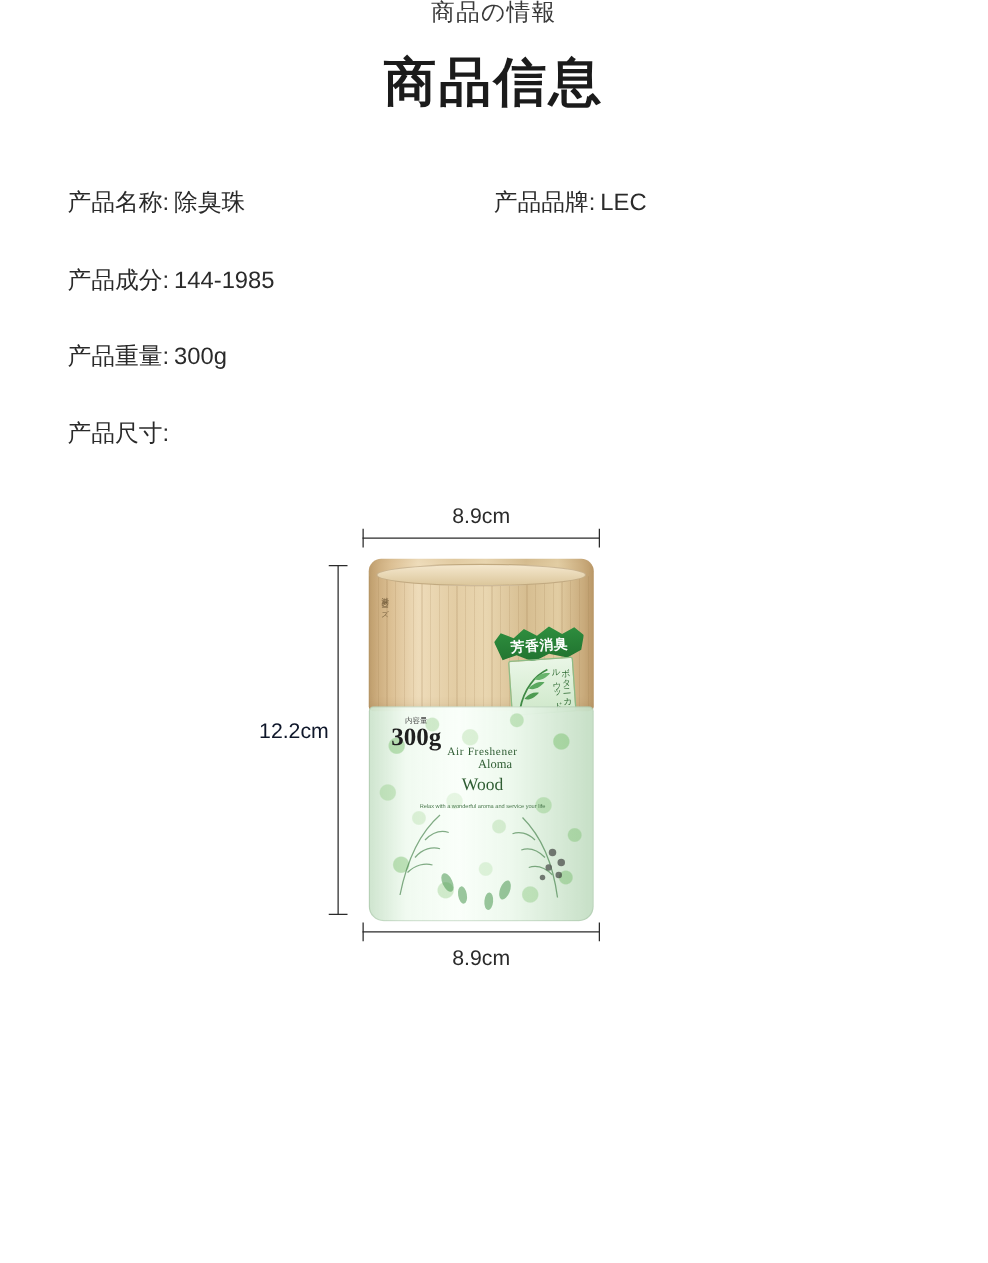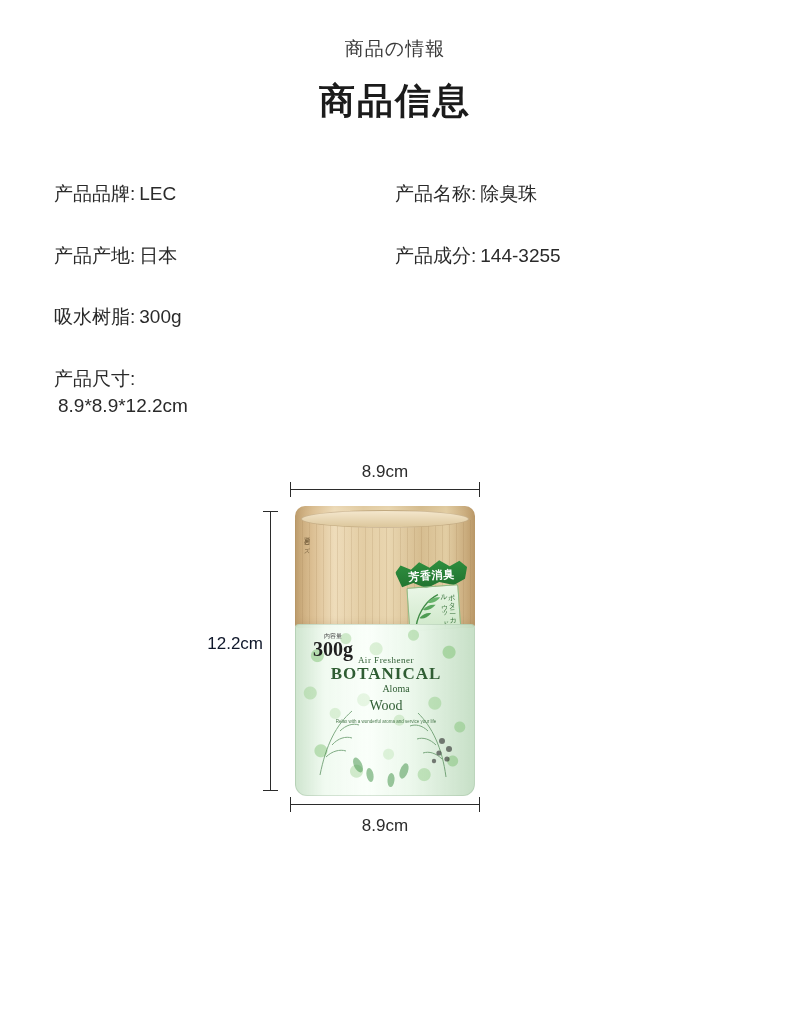--- a/index.html
+++ b/index.html
@@ -15,30 +15,29 @@
     position: relative;
     overflow: hidden;
   }
   .page {
     width: 790px;
     height: 1010px;
     position: relative;
   }
   .header {
     text-align: center;
-    padding-top: 38px;
   }
   .header .sub {
     font-size: 19px;
     color: #3a3a3a;
     letter-spacing: 1px;
     line-height: 1.2;
   }
   .header .main {
-    font-size: 36px;
+    font-size: 42px;
     font-weight: bold;
     color: #1b1b1b;
     margin-top: 18px;
     letter-spacing: 2px;
     line-height: 1.2;
   }
   .specs {
     margin-top: 58px;
     padding: 0 54px 0 54px;
   }
@@ -374,51 +373,46 @@
 
   <div class="header">
     <div class="sub">商品の情報</div>
     <div class="main">商品信息</div>
   </div>
 
   <div class="specs">
 
     <div class="spec-row">
       <div class="spec-cell">
+        <span class="lbl">产品名称:</span>
+        <span class="val">除臭珠</span>
+      </div>
+      <div class="spec-cell">
         <span class="lbl">产品品牌:</span>
         <span class="val">LEC</span>
       </div>
-      <div class="spec-cell">
-        <span class="lbl">产品名称:</span>
-        <span class="val">除臭珠</span>
-      </div>
     </div>
 
     <div class="spec-row">
       <div class="spec-cell">
-        <span class="lbl">产品产地:</span>
-        <span class="val">日本</span>
-      </div>
-      <div class="spec-cell">
         <span class="lbl">产品成分:</span>
-        <span class="val">144-3255</span>
+        <span class="val">144-1985</span>
       </div>
     </div>
 
     <div class="spec-row">
       <div class="spec-cell">
-        <span class="lbl">吸水树脂:</span>
+        <span class="lbl">产品重量:</span>
         <span class="val">300g</span>
       </div>
     </div>
 
     <div class="spec-row full">
       <div class="spec-cell">
         <span class="lbl">产品尺寸:</span>
-        <span class="val">8.9*8.9*12.2cm</span>
       </div>
     </div>
 
 
   </div>
 
   <div class="figure">
     <div class="fig-inner">
 
       <div class="dim-top"></div>
@@ -478,21 +472,20 @@
             </g>
           </svg>
 
           <div class="weight-badge">
             <div class="cap-txt">内容量</div>
             <div class="g">300g</div>
           </div>
 
           <div class="label-block">
             <div class="air">Air Freshener</div>
-            <div class="botanical">BOTANICAL</div>
             <div class="aloma">Aloma</div>
             <div class="wood">Wood</div>
             <div class="tiny">Relax with a wonderful aroma and service your life</div>
           </div>
         </div>
 
       </div>
 
       <div class="dim-bottom"></div>
       <div class="dim-bottom-label">8.9cm</div>

